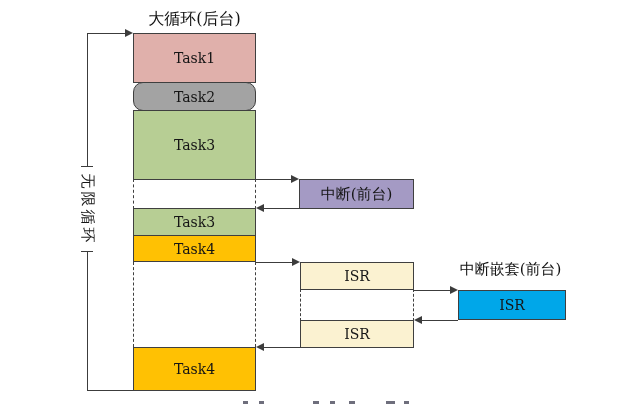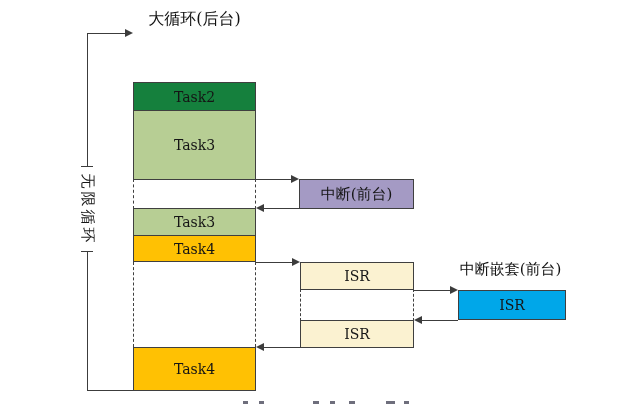--- a/index.html
+++ b/index.html
@@ -48,21 +48,22 @@
   <div class="ah ah-r" style="left:125px;top:29px;"></div>
   <div class="vline" style="left:87px;top:33px;height:133px;"></div>
   <div class="vline" style="left:87px;top:252px;height:138px;"></div>
   <div class="hline" style="left:87px;top:390px;width:47px;"></div>
   <div class="tick" style="left:81px;top:166px;"></div>
   <div class="tick" style="left:81px;top:251px;"></div>
   <div class="loop-label">
     <span>无限循环</span>
   </div>
 
-  <div class="box" style="left: 133px; top: 82px; width: 123px; height: 29px; background-color: #15803d;">Task2</div>
+  <div class="box" style="left: 133px; top: 33px; width: 123px; height: 50px; background-color: rgb(224, 176, 171);">Task1</div>
+  <div class="box" style="left: 133px; top: 82px; width: 123px; height: 29px; background-color: #a3a3a3; border-radius: 10px;">Task2</div>
   <div class="box" style="left: 133px; top: 110px; width: 123px; height: 70px; background-color: rgb(183, 206, 148);">Task3</div>
   <div class="gapd" style="left:133px;top:179px;width:123px;height:30px;"></div>
   <div class="box" style="left: 133px; top: 208px; width: 123px; height: 28px; background-color: rgb(183, 206, 148);">Task3</div>
   <div class="box" style="left: 133px; top: 235px; width: 123px; height: 27px; background-color: rgb(255, 193, 3);">Task4</div>
   <div class="gapd" style="left:133px;top:262px;width:123px;height:85px;"></div>
   <div class="box" style="left: 133px; top: 347px; width: 123px; height: 44px; background-color: rgb(255, 193, 3);">Task4</div>
 
   <div class="box cn" style="left: 299px; top: 179px; width: 115px; height: 30px; background-color: rgb(164, 154, 196);">中断(前台)</div>
 
   <div class="box" style="left: 300px; top: 262px; width: 114px; height: 28px; background-color: rgb(251, 242, 209);">ISR</div>

